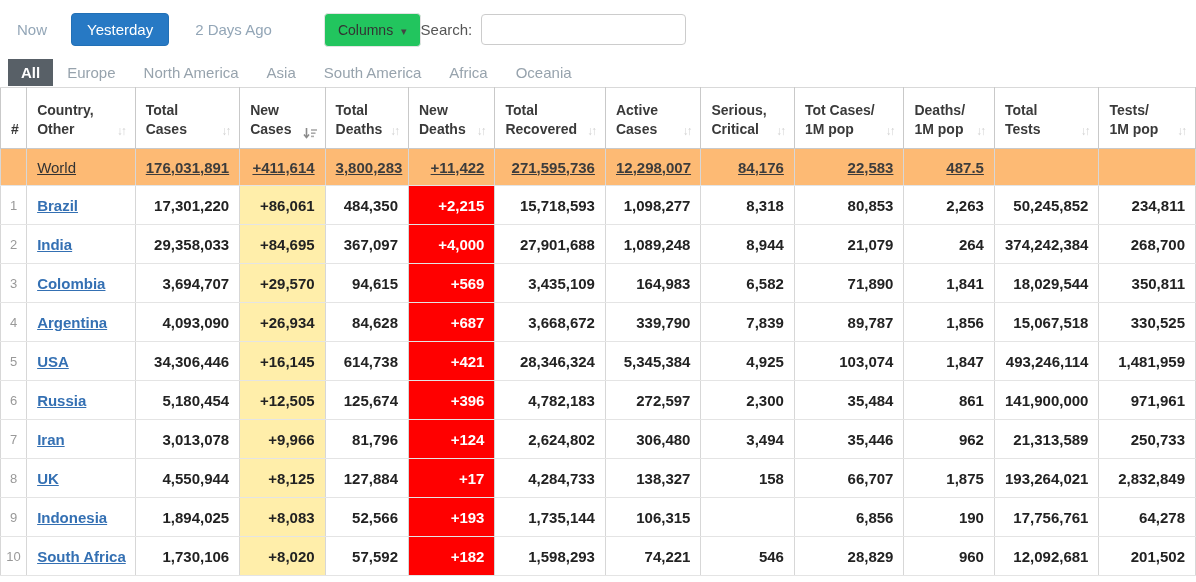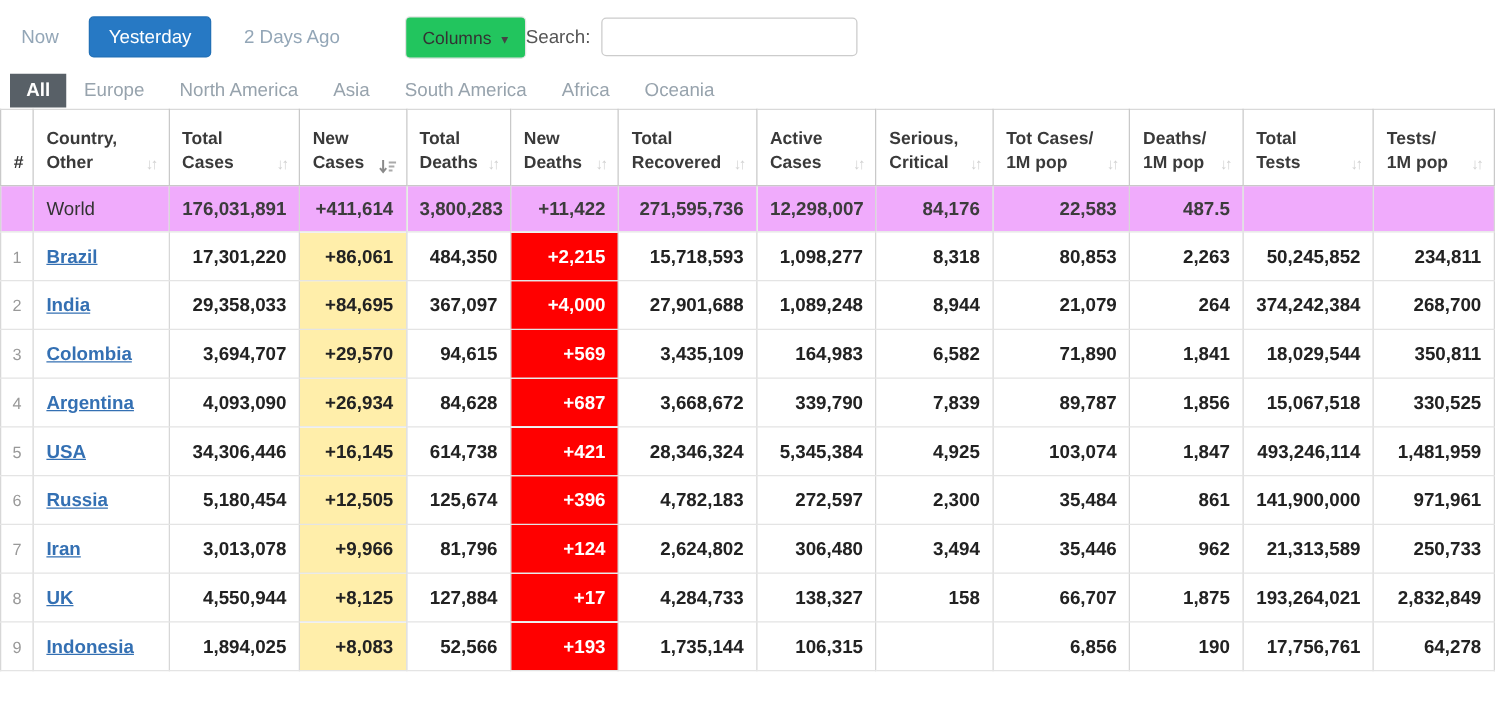--- a/index.html
+++ b/index.html
@@ -53,21 +53,21 @@
   th .h2 { display:flex; justify-content:space-between; align-items:flex-end; line-height:1.4; }
   .sort-dim { color:#d2d2d2; font-size:12px; font-weight:bold; white-space:nowrap; }
   .sort-dim span+span { margin-left:-2px; }
   .sort-active-icon { display:inline-block; line-height:0; }
 
   td {
     border:1px solid #d7d7d7; border-top:1px solid #e4e4e4; border-bottom:1px solid #e4e4e4;
     height:39px; padding:0 10px; font-size:15px; font-weight:bold; color:#222;
     text-align:right; white-space:nowrap; overflow:hidden; background:#fff;
   }
-  tr[data-name="world-row"] td { background:#f0abfc; color:#3c3c3c; height:37px; }
+  tr[data-name="world-row"] td { background:#fdba74; color:#3c3c3c; height:37px;text-decoration:underline; }
   tr[data-name="world-row"] td.cell-country { font-weight:normal; color:#333; }
   td.cell-rank { text-align:center; color:#999; font-weight:normal; font-size:13px; padding:0 4px; }
   td.cell-country { text-align:left; }
   td.hl-yellow { background:#ffeeaa; }
   td.hl-red { background:#ff0000; color:#fff; }
   a.country-link { color:#3470b3; font-weight:bold; text-decoration:underline; cursor:pointer; }
 </style>
 </head>
 <body>
 
@@ -352,14 +352,29 @@
         <td class="cell-total_deaths" data-name="cell-total_deaths">52,566</td>
         <td class="cell-new_deaths hl-red" data-name="cell-new_deaths">+193</td>
         <td class="cell-total_recovered" data-name="cell-total_recovered">1,735,144</td>
         <td class="cell-active_cases" data-name="cell-active_cases">106,315</td>
         <td class="cell-serious_critical" data-name="cell-serious_critical"></td>
         <td class="cell-cases_per_1m" data-name="cell-cases_per_1m">6,856</td>
         <td class="cell-deaths_per_1m" data-name="cell-deaths_per_1m">190</td>
         <td class="cell-total_tests" data-name="cell-total_tests">17,756,761</td>
         <td class="cell-tests_per_1m" data-name="cell-tests_per_1m">64,278</td>
       </tr>
+      <tr data-name="country-row">
+        <td class="cell-rank" data-name="cell-rank">10</td>
+        <td class="cell-country" data-name="cell-country"><a class="country-link" href="#" data-name="country-link">South Africa</a></td>
+        <td class="cell-total_cases" data-name="cell-total_cases">1,730,106</td>
+        <td class="cell-new_cases hl-yellow" data-name="cell-new_cases">+8,020</td>
+        <td class="cell-total_deaths" data-name="cell-total_deaths">57,592</td>
+        <td class="cell-new_deaths hl-red" data-name="cell-new_deaths">+182</td>
+        <td class="cell-total_recovered" data-name="cell-total_recovered">1,598,293</td>
+        <td class="cell-active_cases" data-name="cell-active_cases">74,221</td>
+        <td class="cell-serious_critical" data-name="cell-serious_critical">546</td>
+        <td class="cell-cases_per_1m" data-name="cell-cases_per_1m">28,829</td>
+        <td class="cell-deaths_per_1m" data-name="cell-deaths_per_1m">960</td>
+        <td class="cell-total_tests" data-name="cell-total_tests">12,092,681</td>
+        <td class="cell-tests_per_1m" data-name="cell-tests_per_1m">201,502</td>
+      </tr>
     </tbody>
   </table>
 
 </body></html>

